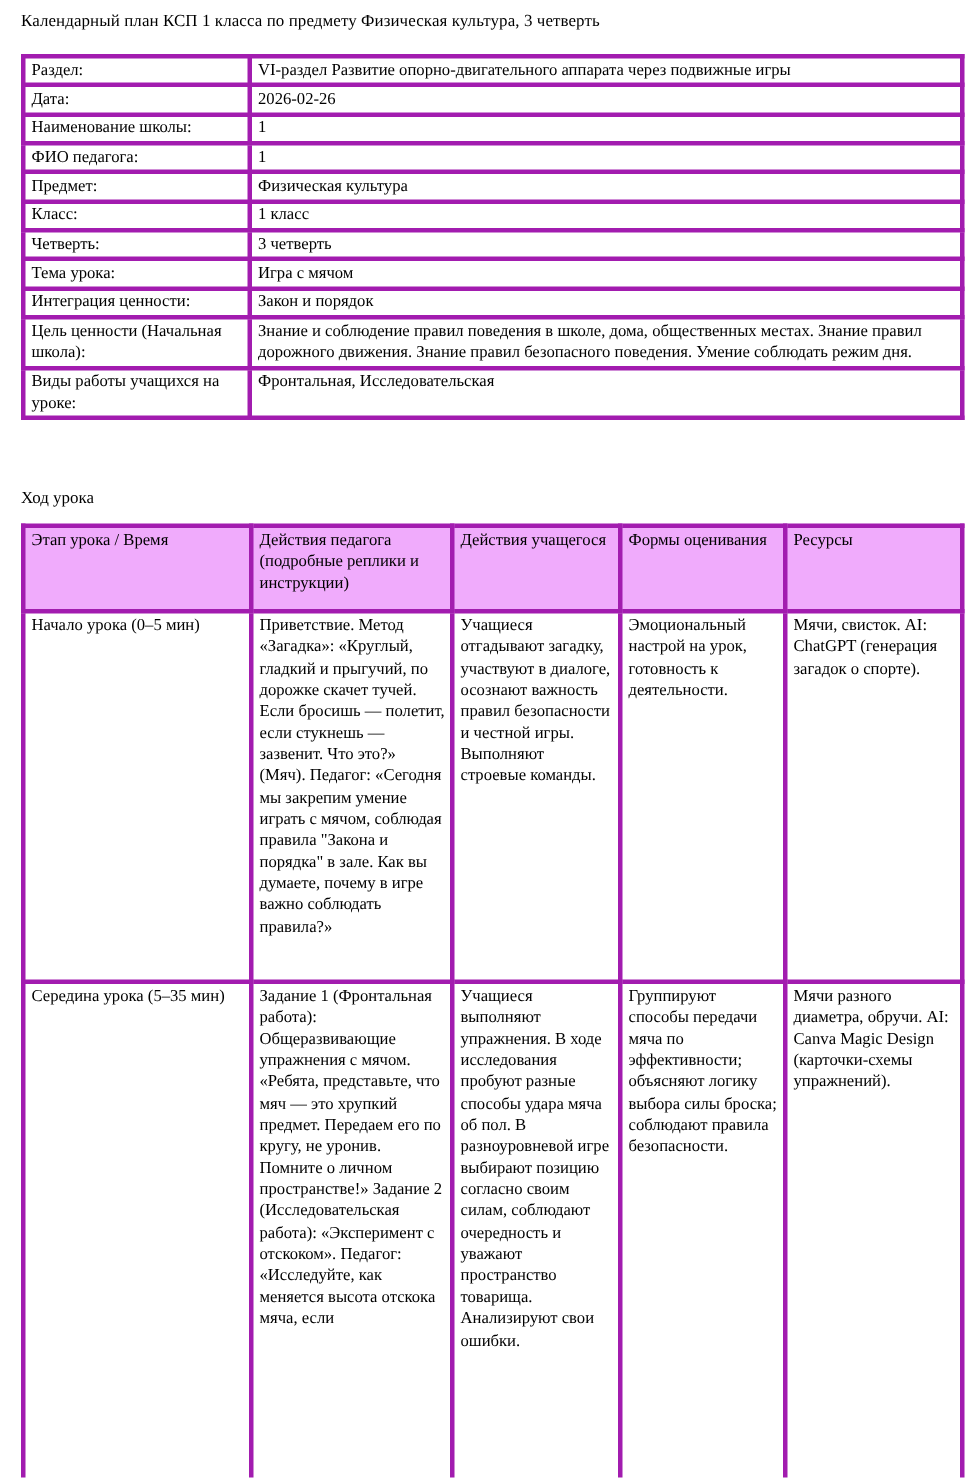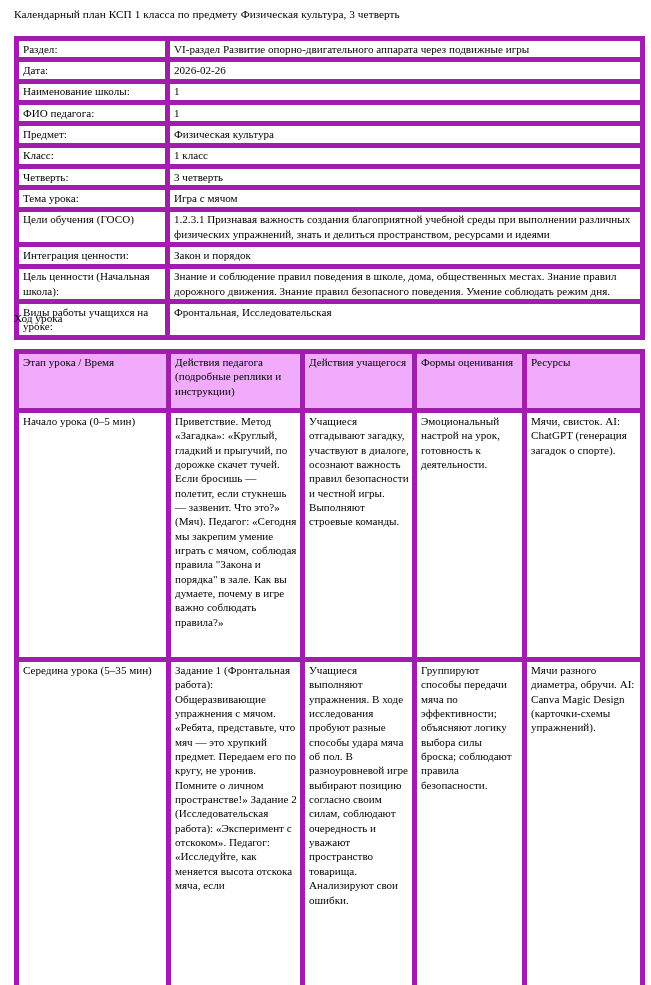--- a/index.html
+++ b/index.html
@@ -31,21 +31,21 @@
     letter-spacing: 0.005em;
     white-space: nowrap;
   }
   table {
     border-collapse: collapse;
     table-layout: fixed;
     font-size: 11.1px;
     line-height: 14.35px;
   }
   td, th {
-    border: 5px solid #a21caf;
+    border: 3px solid #a21caf;
     vertical-align: top;
     padding: 1px 3px 1px 4px;
     text-align: left;
     font-weight: normal;
     word-wrap: break-word;
     overflow-wrap: break-word;
     hyphens: none;
   }
   
   .info-table {
@@ -57,21 +57,21 @@
   .info-table col.k { width: 151px; }
   .info-table col.v { width: 475px; }
   .info-table td {
     padding-top: 0.5px;
     padding-bottom: 1.5px;
   }
   
   .course-caption {
     position: absolute;
     left: 14px;
-    top: 311px;
+    top: 325px;
     font-size: 11.3px;
     line-height: 14px;
   }
   
   .plan-table {
     position: absolute;
     left: 14px;
     top: 349px;
     width: 626px;
   }
@@ -130,24 +130,20 @@
       </tr>
       <tr>
         <td>Четверть:</td>
         <td>3 четверть</td>
       </tr>
       <tr>
         <td>Тема урока:</td>
         <td>Игра с мячом</td>
       </tr>
       <tr>
-        <td>Цели обучения (ГОСО)</td>
-        <td>1.2.3.1 Признавая важность создания благоприятной учебной среды при выполнении различных физических упражнений, знать и делиться пространством, ресурсами и идеями</td>
-      </tr>
-      <tr>
         <td>Интеграция ценности:</td>
         <td>Закон и порядок</td>
       </tr>
       <tr>
         <td>Цель ценности (Начальная школа):</td>
         <td>Знание и соблюдение правил поведения в школе, дома, общественных местах. Знание правил дорожного движения. Знание правил безопасного поведения. Умение соблюдать режим дня.</td>
       </tr>
       <tr>
         <td>Виды работы учащихся на уроке:</td>
         <td>Фронтальная, Исследовательская</td>

